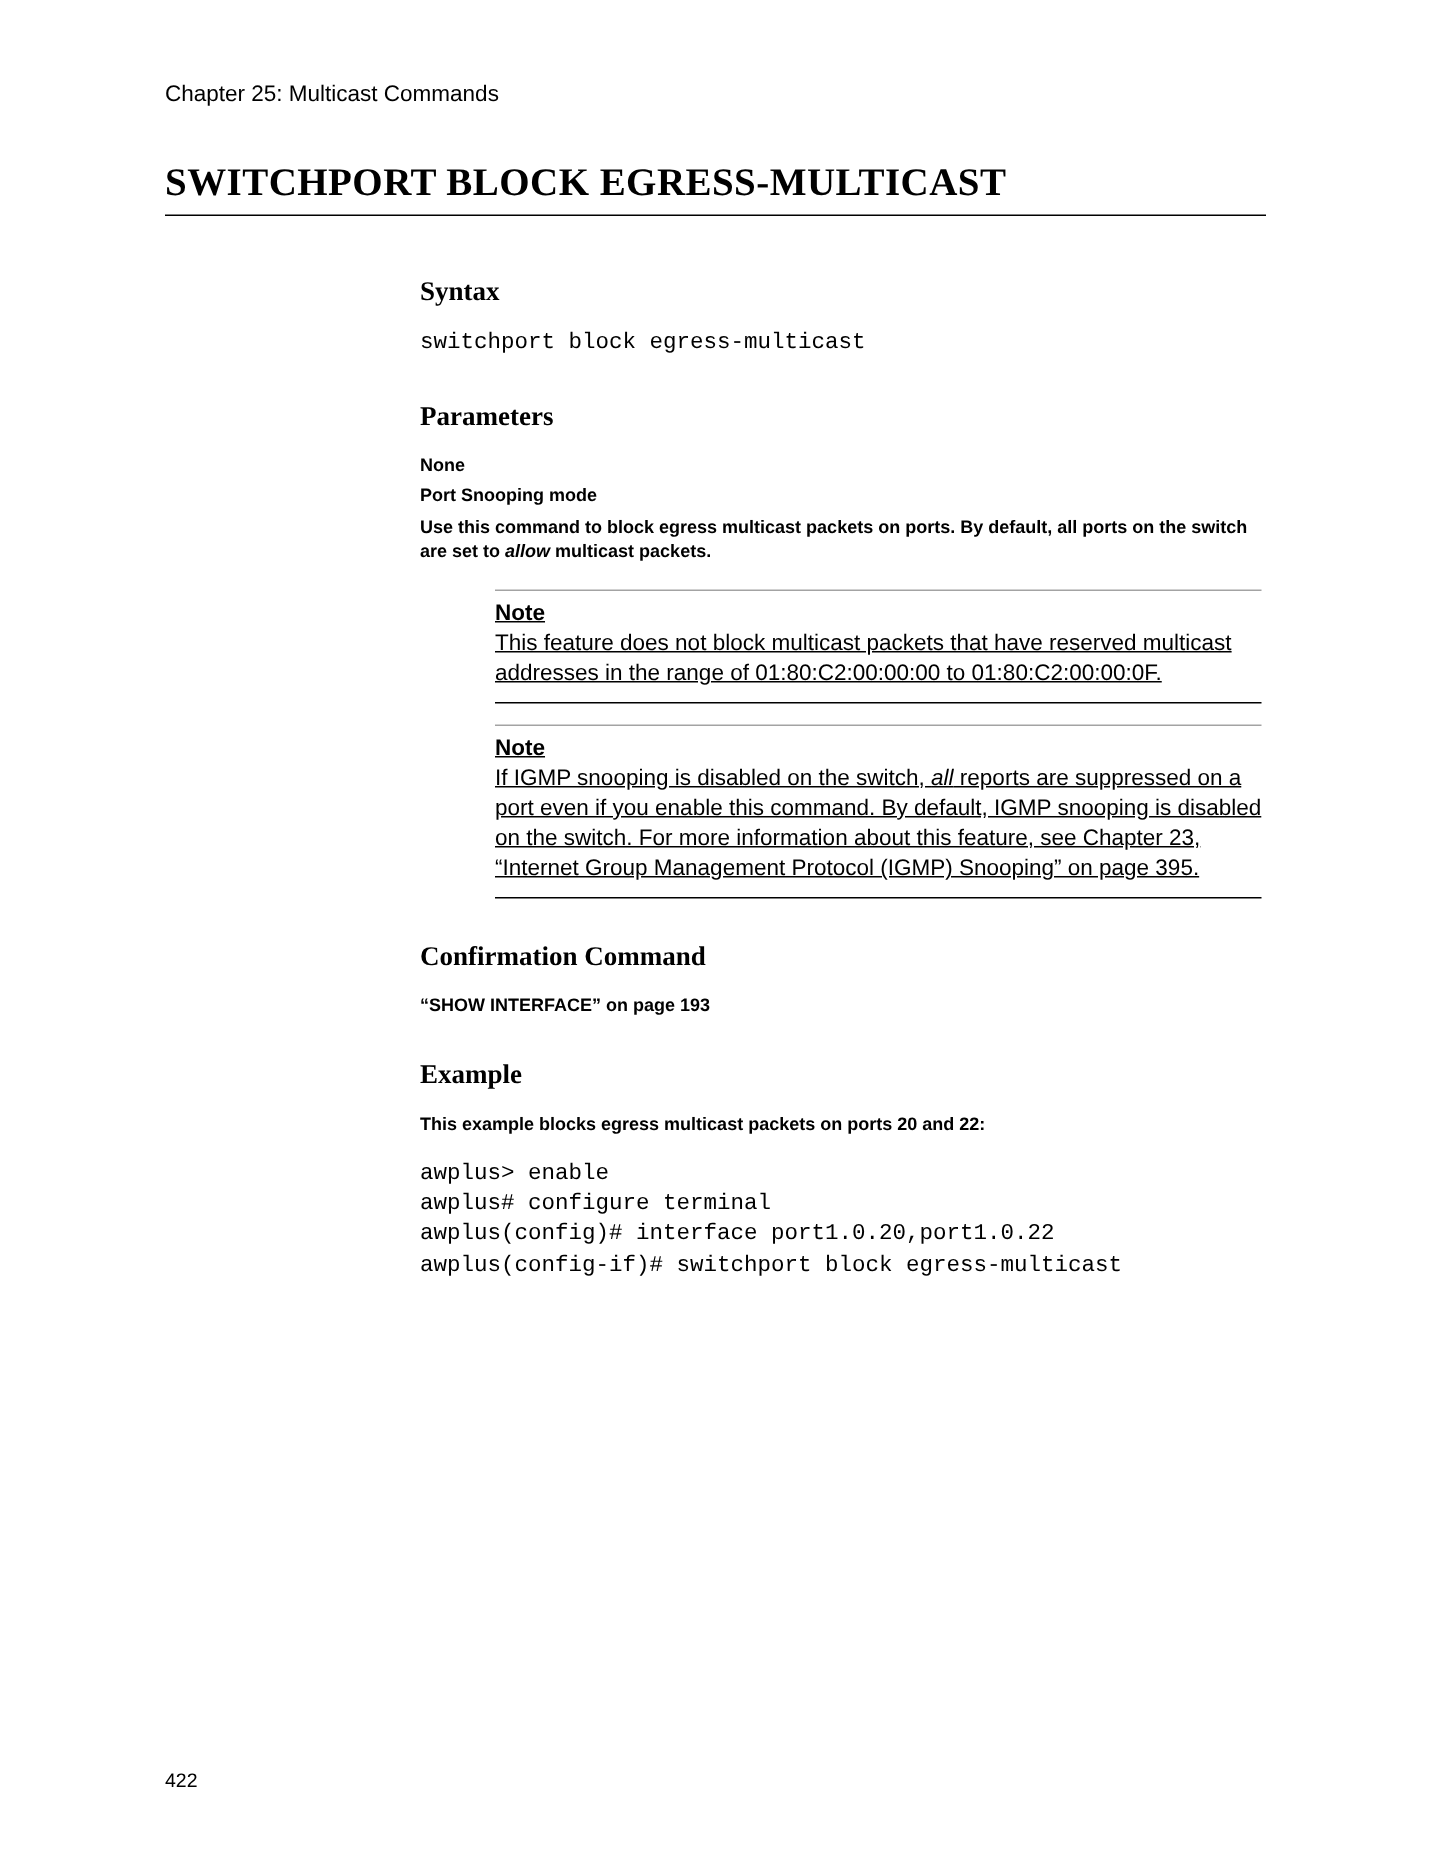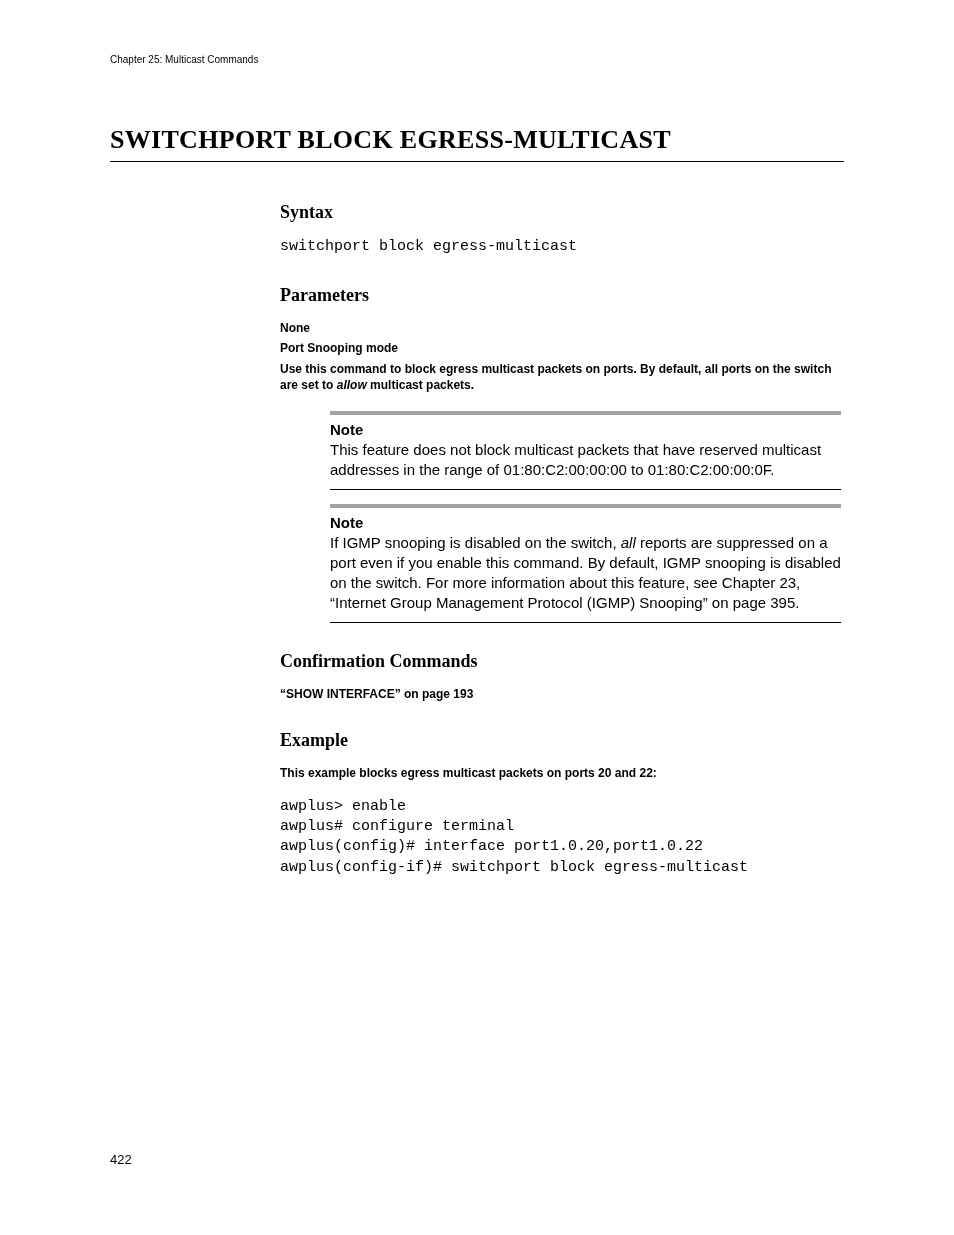--- a/index.html
+++ b/index.html
@@ -11,23 +11,23 @@
     width: 954px;
   }
   .page {
     width: 954px;
     height: 1235px;
     position: relative;
     box-sizing: border-box;
     padding: 54px 110px 0 110px;
   }
   .running-head {
-    font-size: 10px;
+    font-size: 15px;
     color: #000;
-    margin-bottom: 60px;
+    margin-bottom: 36px;
   }
   .title {
     font-family: "Times New Roman", Times, serif;
     font-weight: bold;
     font-size: 26px;
     letter-spacing: 0.3px;
     padding-bottom: 6px;
     border-bottom: 1.5px solid #000;
     margin-bottom: 40px;
   }
@@ -53,23 +53,24 @@
   }
   .mono {
     font-family: "Courier New", Courier, monospace;
     font-size: 15px;
     white-space: pre;
     margin: 0;
     line-height: 1.35;
   }
   .note-block {
     margin: 18px 0 0 50px;
-    border-top: 4px solid #a3a3a3;
+    border-top: 1px solid #a3a3a3;
     border-bottom: 1px solid #000;
     padding: 6px 0 8px 0;
+    text-decoration: underline;
   }
   .note-block + .note-block {
     margin-top: 14px;
   }
   .note-label {
     font-weight: bold;
     font-size: 15px;
     margin: 0 0 2px 0;
   }
   .note-body {
@@ -78,21 +79,21 @@
     margin: 0;
   }
   .note-italic {
     font-style: italic;
   }
   .desc-italic {
     font-style: italic;
   }
   .page-number {
     position: absolute;
-    bottom: 68px;
+    bottom: 41px;
     left: 110px;
     font-size: 13px;
   }
 </style>
 </head>
 <body>
 
 <div class="page">
 
   <div class="running-head">Chapter 25: Multicast Commands</div>
@@ -118,21 +119,21 @@
       <p class="note-body">This feature does not block multicast packets that have reserved multicast addresses in the range of 01:80:C2:00:00:00 to 01:80:C2:00:00:0F.</p>
     </div>
 
     <div class="note-block">
       <p class="note-label">Note</p>
       <p class="note-body">
         <span>If IGMP snooping is disabled on the switch, </span><span class="note-italic">all</span><span> reports are suppressed on a port even if you enable this command. By default, IGMP snooping is disabled on the switch. For more information about this feature, see Chapter 23, “Internet Group Management Protocol (IGMP) Snooping” on page 395.</span>
       </p>
     </div>
 
-    <div class="sect-head">Confirmation Commands</div>
+    <div class="sect-head">Confirmation Command</div>
     <p class="body-text">“SHOW INTERFACE” on page 193</p>
 
     <div class="sect-head">Example</div>
     <p class="body-text">This example blocks egress multicast packets on ports 20 and 22:</p>
     <div style="height:12px"></div>
     <pre class="mono">awplus&gt; enable
 awplus# configure terminal
 awplus(config)# interface port1.0.20,port1.0.22
 awplus(config-if)# switchport block egress-multicast</pre>
 

